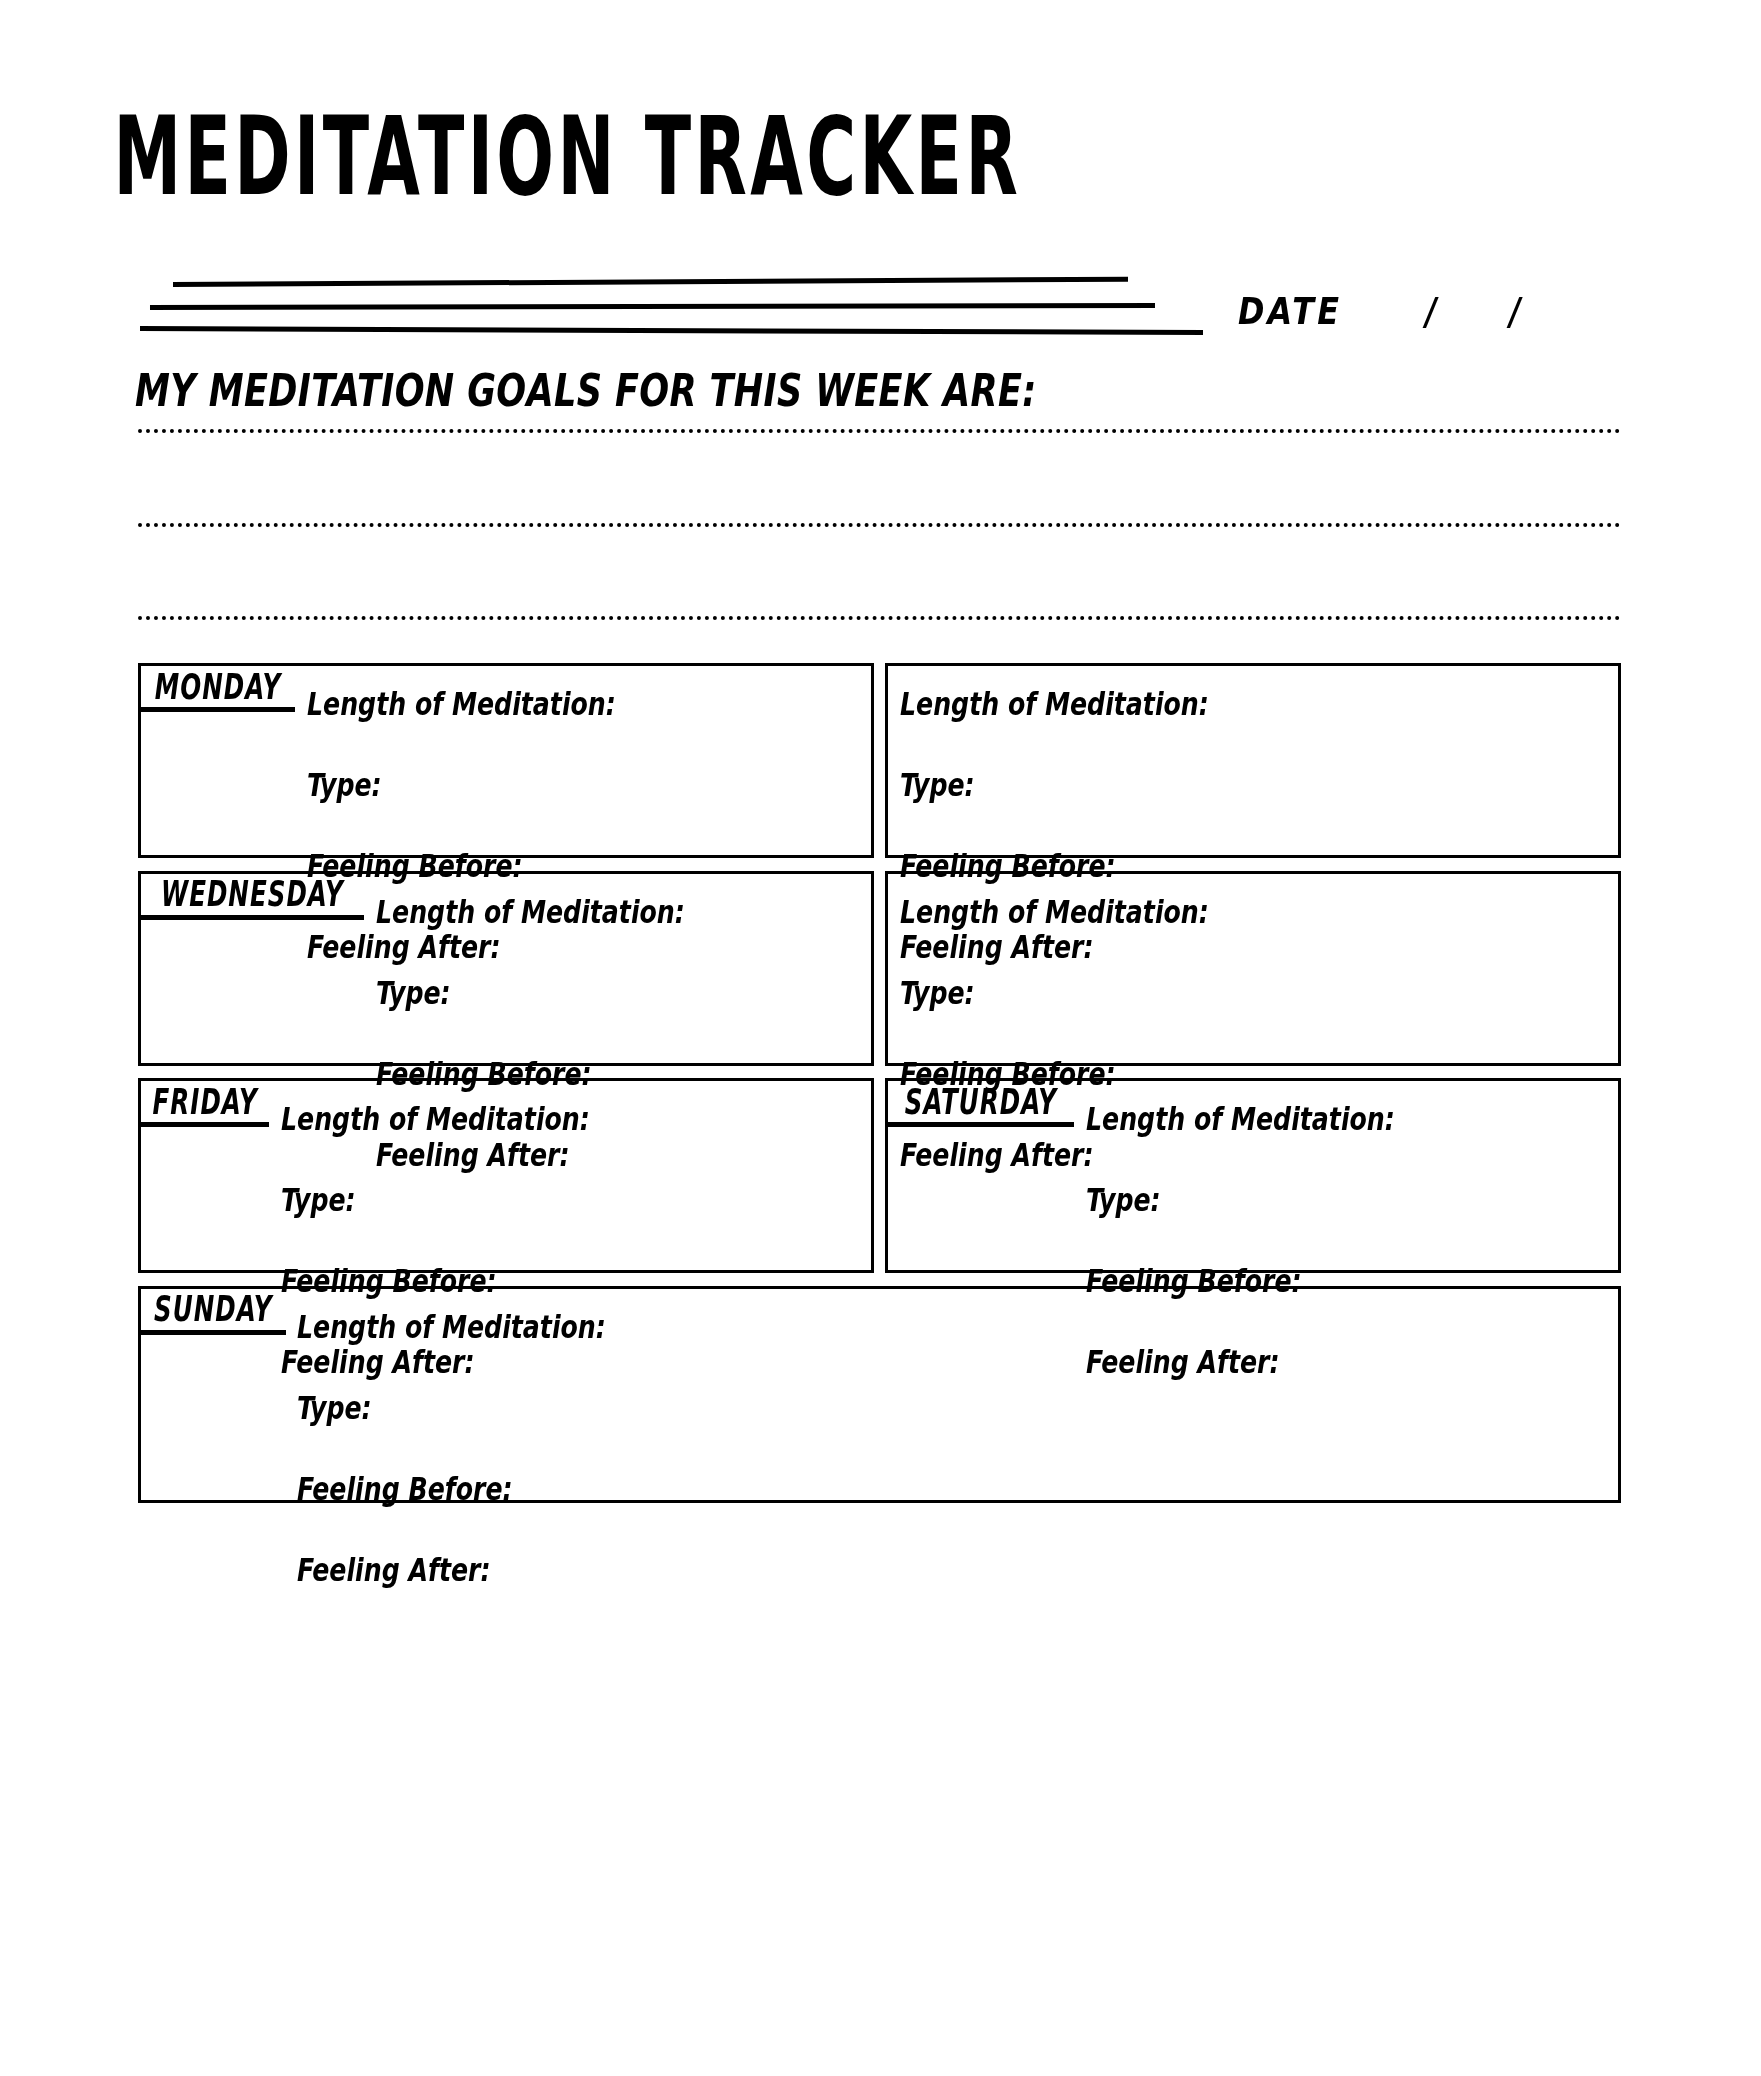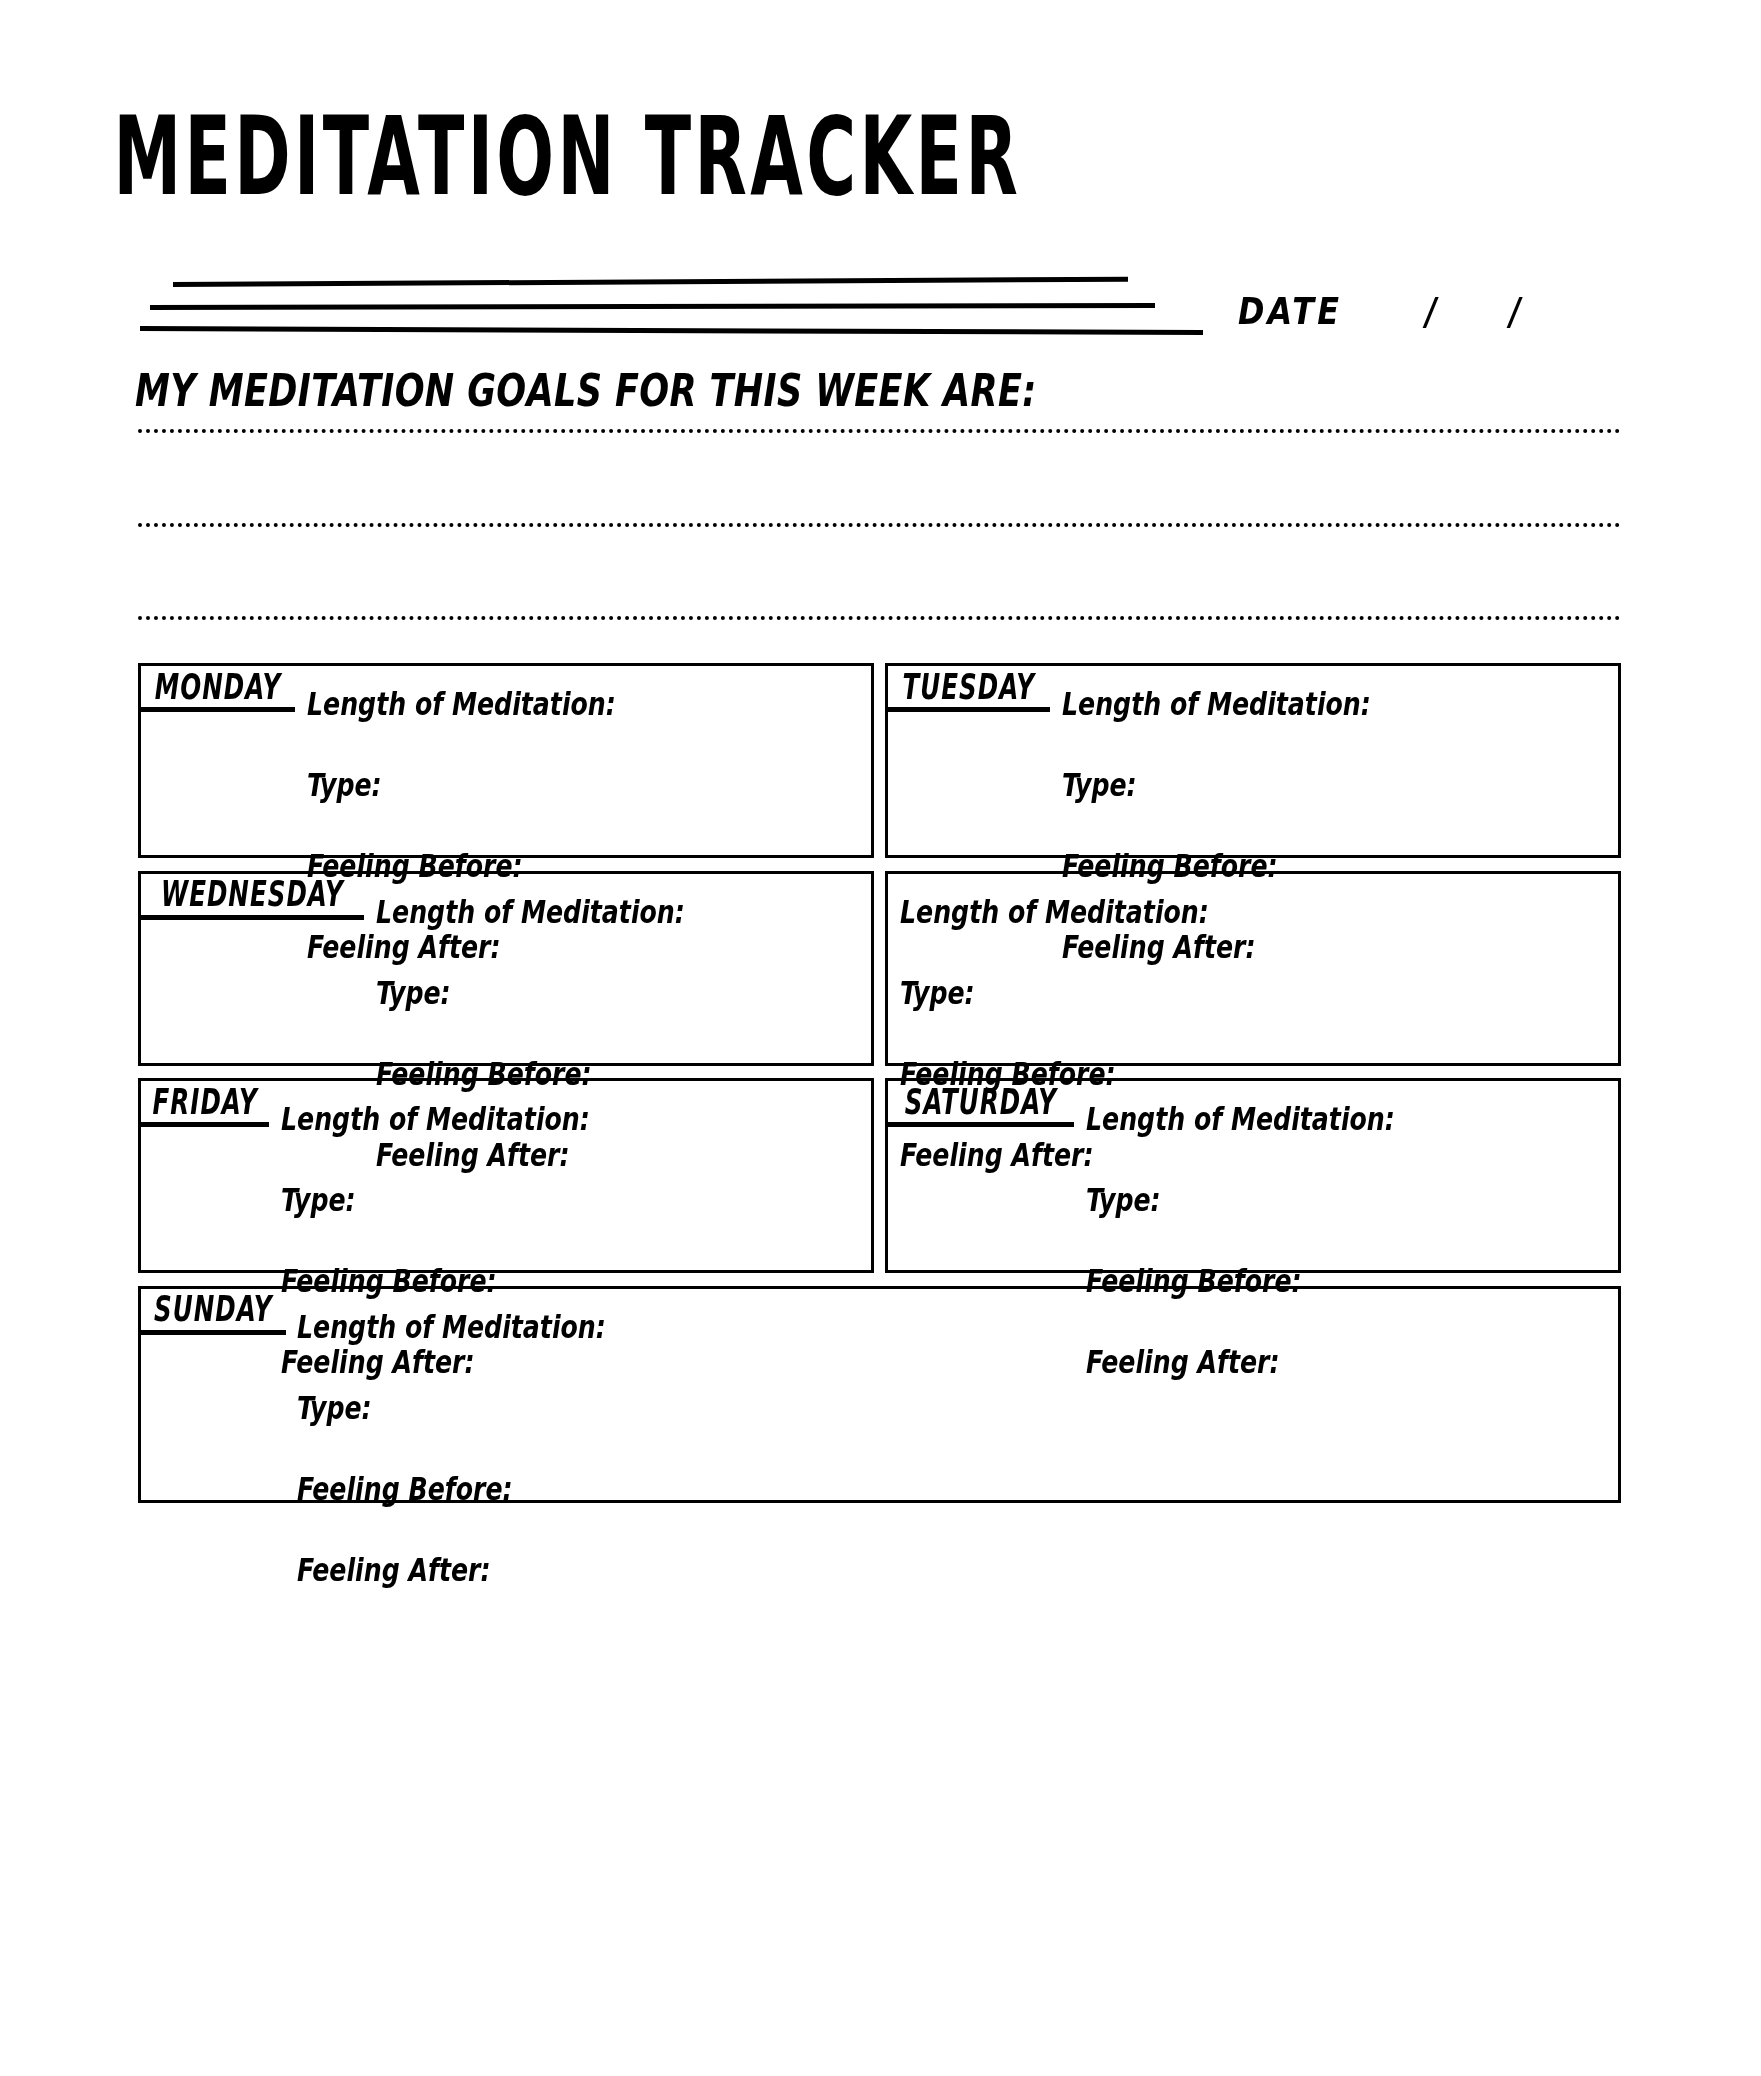--- a/index.html
+++ b/index.html
@@ -245,23 +245,20 @@
           <span class="card-title">MONDAY</span>
         </div>
         <div class="card-body">
           <div class="field">Length of Meditation:</div>
           <div class="field">Type:</div>
           <div class="field">Feeling Before:</div>
           <div class="field">Feeling After:</div>
         </div>
       </div>
       <div class="card">
-        <div class="card-head">
-          <span class="card-title">TUESDAY</span>
-        </div>
         <div class="card-body">
           <div class="field">Length of Meditation:</div>
           <div class="field">Type:</div>
           <div class="field">Feeling Before:</div>
           <div class="field">Feeling After:</div>
         </div>
       </div>
     </div>
 
     <div class="grid-row row-std">

